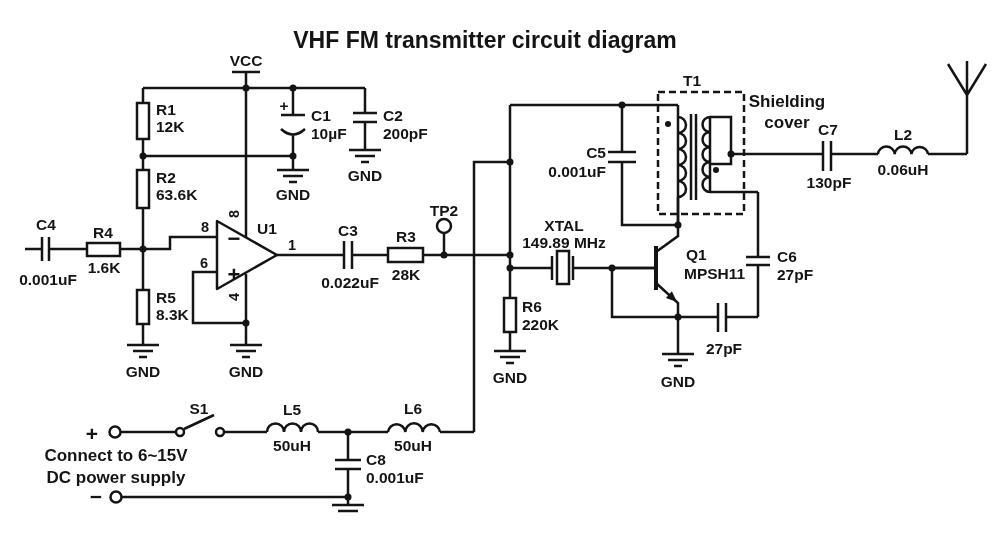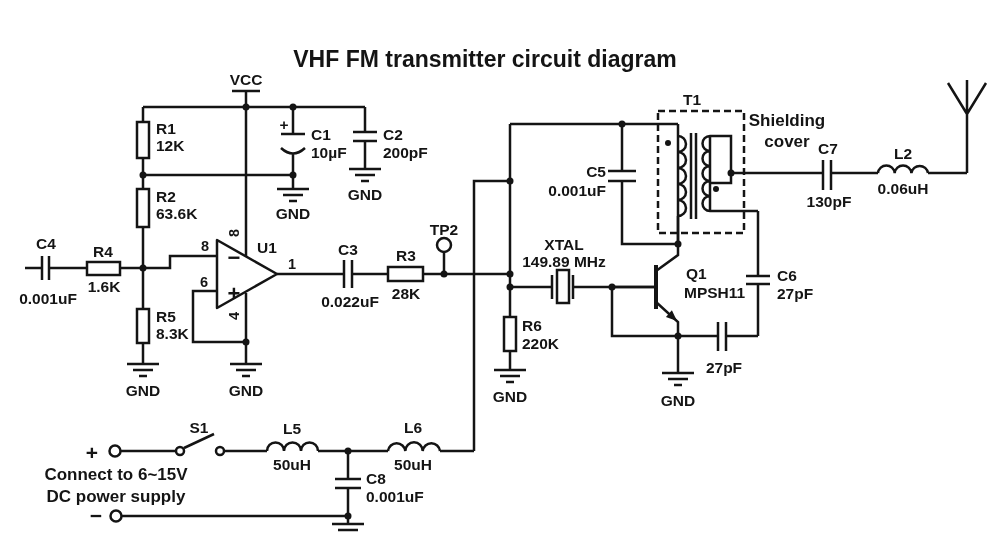--- a/index.html
+++ b/index.html
@@ -1,17 +1,17 @@
 <!DOCTYPE html>
 <html><head>
 <meta charset="utf-8">
 <style>
   html,body{margin:0;padding:0;background:#ffffff;}
   .stage{position:relative;width:1000px;height:515px;background:#ffffff;overflow:hidden;
-         font-family:"Liberation Sans",sans-serif;margin-top:19px;}
+         font-family:"Liberation Sans",sans-serif;}
   svg{display:block}
   svg text{font-family:"Liberation Sans",sans-serif;font-weight:700;fill:#141414;}
   .wire{stroke:#141414;stroke-width:2.5;fill:none;}
   .wire-thick{stroke:#141414;stroke-width:4;fill:none;}
   .body{fill:#ffffff;stroke:#141414;stroke-width:2.5;}
   .dot{fill:#141414;stroke:none;}
   .lbl{font-size:15.5px;}
   .pin{font-size:14.5px;}
   .sign{font-size:22px;}
   .term{font-size:21px;}

